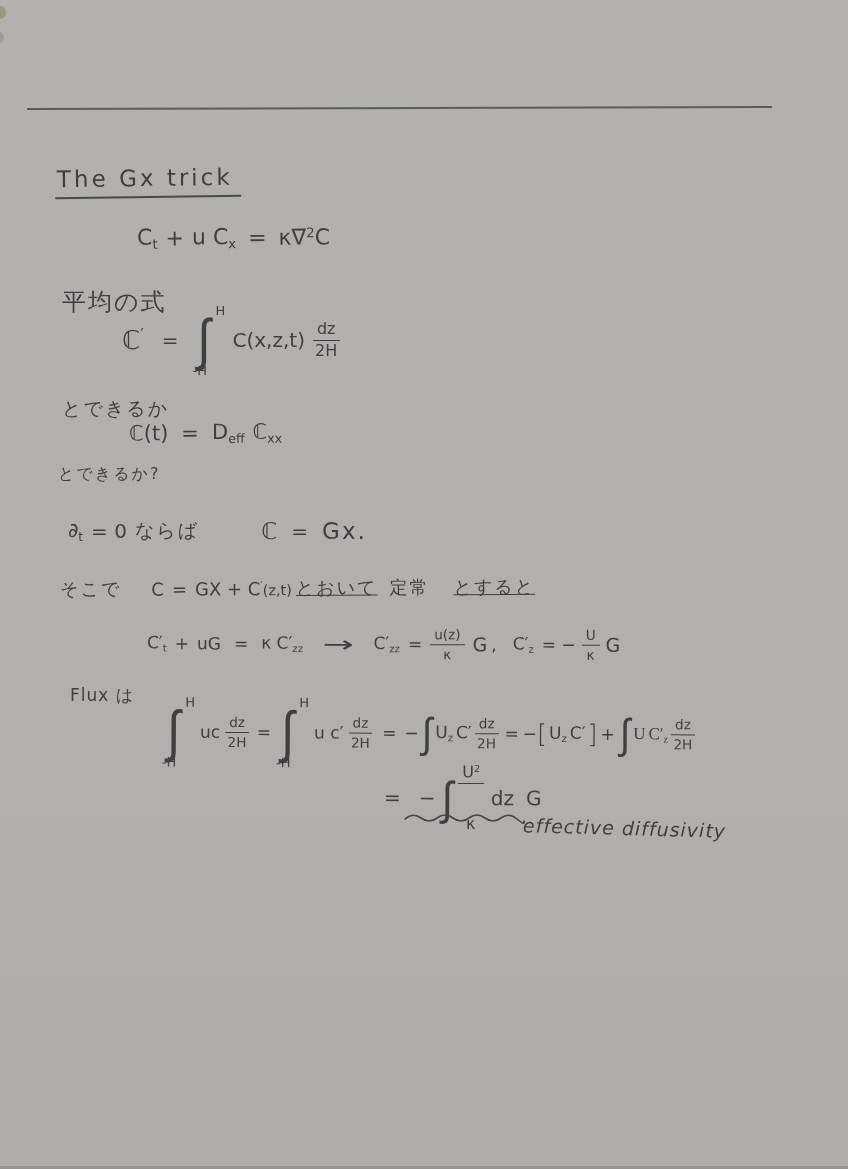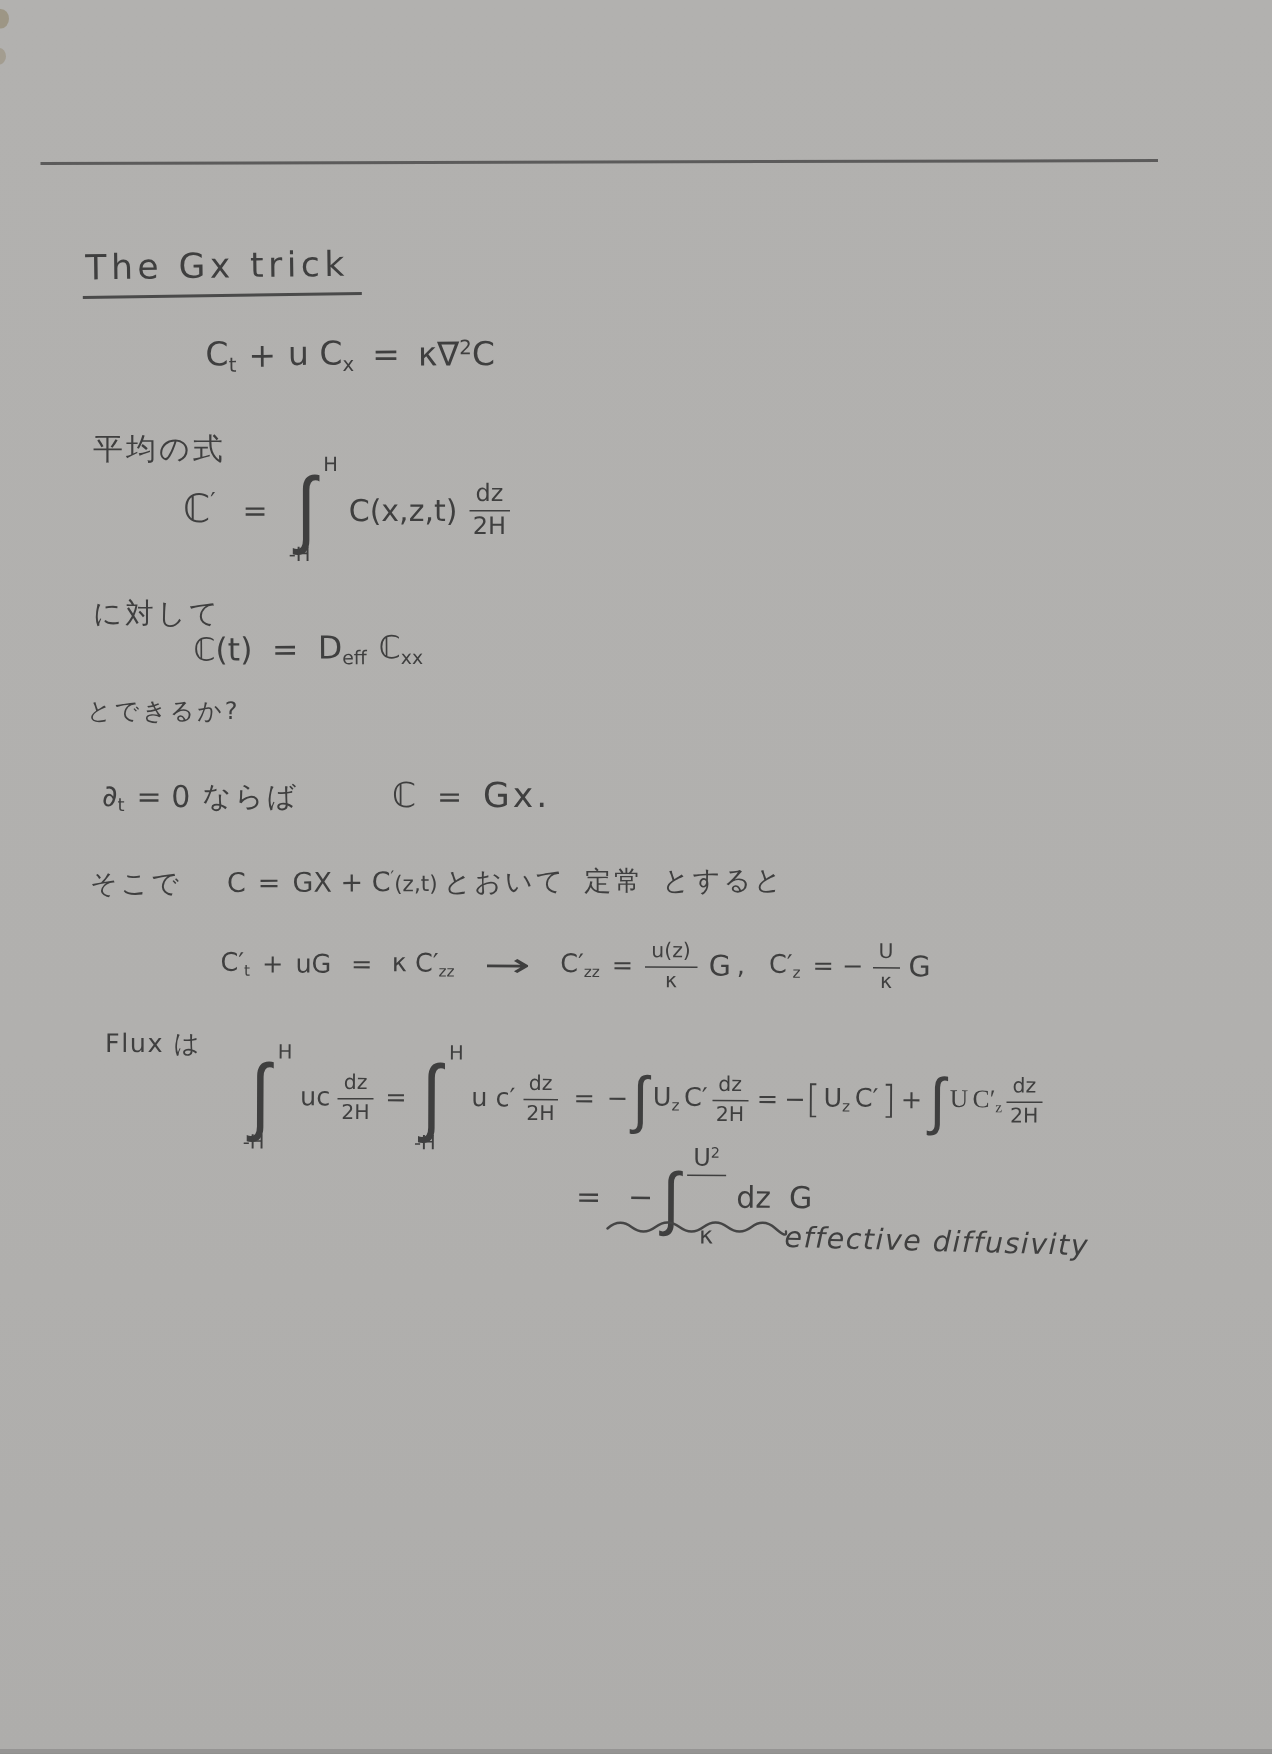--- a/index.html
+++ b/index.html
@@ -50,41 +50,41 @@
   </div>
 
   <div class="hw eq" style="left:133px;top:224px;font-size:22px;transform:rotate(-0.4deg);">
     <span class="tok"><span>C</span><span class="sb">t</span></span>
     <span class="tok">+</span>
     <span class="tok"><span>u C</span><span class="sb">x</span></span>
     <span class="tok" style="margin:0 8px;">=</span>
     <span class="tok"><span>κ∇</span><span class="sp">2</span><span>C</span></span>
   </div>
 
-  <div class="hw jp" style="left:62px;top:286px;font-size:20px;">
+  <div class="hw jp" style="left:62px;top:286px;font-size:24px;">
     <span>平均の式</span>
   </div>
 
   <div class="hw eq" style="left:118px;top:308px;font-size:20px;">
     <span class="tok" style="font-size:26px;"><span>ℂ</span><span class="sp">′</span></span>
     <span class="tok" style="margin:0 14px;">=</span>
     <span class="bigint">
       <span class="ihi">H</span>
       <span class="isym">∫</span>
       <span class="ilo">-H</span>
     </span>
     <span class="tok">C(x,z,t)</span>
     <span class="frac">
       <span class="fnum">dz</span>
       <span class="fden">2H</span>
     </span>
   </div>
 
   <div class="hw jp" style="left:62px;top:396px;font-size:19px;">
-    <span>に対して</span>
+    <span>とできるか</span>
   </div>
 
   <div class="hw eq" style="left:125px;top:420px;font-size:21px;transform:rotate(-0.3deg);">
     <span class="tok">ℂ(t)</span>
     <span class="tok" style="margin:0 9px;">=</span>
     <span class="tok"><span>D</span><span class="sb">eff</span></span>
     <span class="tok"><span>ℂ</span><span class="sb">xx</span></span>
   </div>
 
   <div class="hw jp" style="left:58px;top:464px;font-size:16px;">
@@ -98,23 +98,23 @@
     <span class="tok" style="margin-left:58px;font-size:23px;">ℂ</span>
     <span class="tok" style="margin:0 10px;">=</span>
     <span class="tok" style="font-size:23px;letter-spacing:2px;text-align:center;">Gx.</span>
   </div>
 
   <div class="hw eq" style="left:56px;top:576px;font-size:18px;transform:rotate(-0.3deg);">
     <span class="tok jp">そこで</span>
     <span class="tok" style="margin-left:26px;">C</span>
     <span class="tok">=</span>
     <span class="tok"><span>GX + C</span><span class="sp">′</span><span style="font-size:80%;">(z,t)</span></span>
-    <span class="tok jp" style="margin-left:0;">とおいて</span>
+    <span class="tok jp" style="margin-left:0;text-decoration:underline;">とおいて</span>
     <span class="tok jp" style="margin-left:8px;font-family:Liberation Serif, serif;">定常</span>
-    <span class="tok jp" style="margin-left:8px;">とすると</span>
+    <span class="tok jp" style="margin-left:20px;text-decoration:underline;">とすると</span>
   </div>
 
   <div class="hw eq" style="left:143px;top:620px;font-size:17px;height:48px;transform:rotate(0.2deg);">
     <span class="tok"><span>C′</span><span class="sb">t</span></span>
     <span class="tok">+</span>
     <span class="tok">uG</span>
     <span class="tok" style="margin:0 9px;">=</span>
     <span class="tok"><span>κ C′</span><span class="sb">zz</span></span>
     <span class="arrow">→</span>
     <span class="tok"><span>C′</span><span class="sb">zz</span></span>

